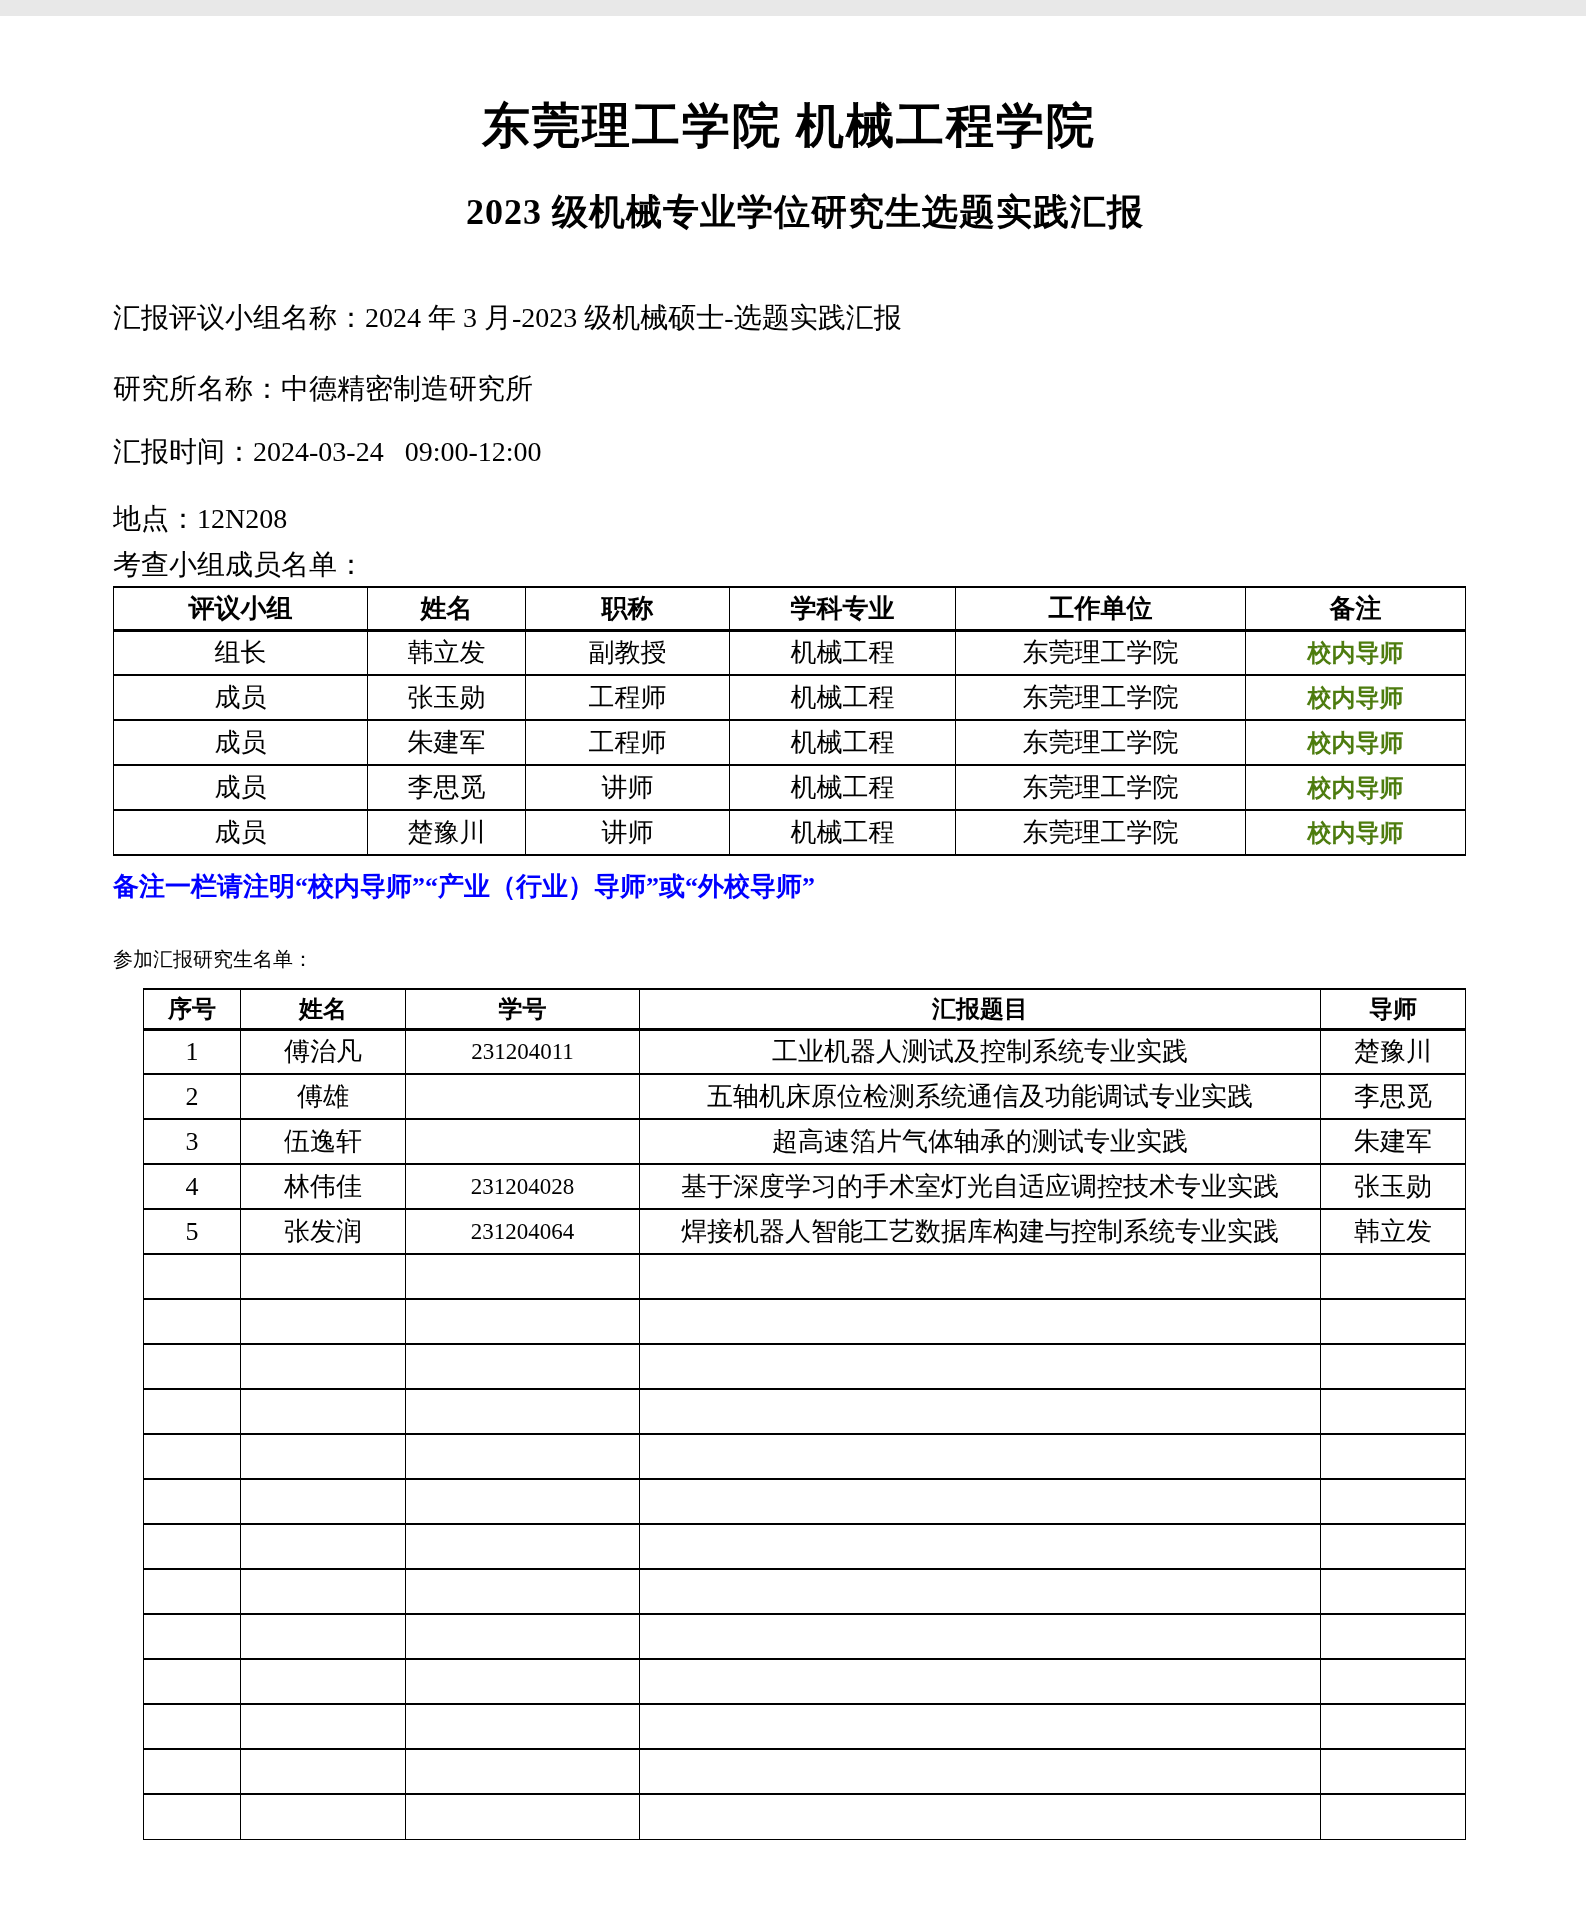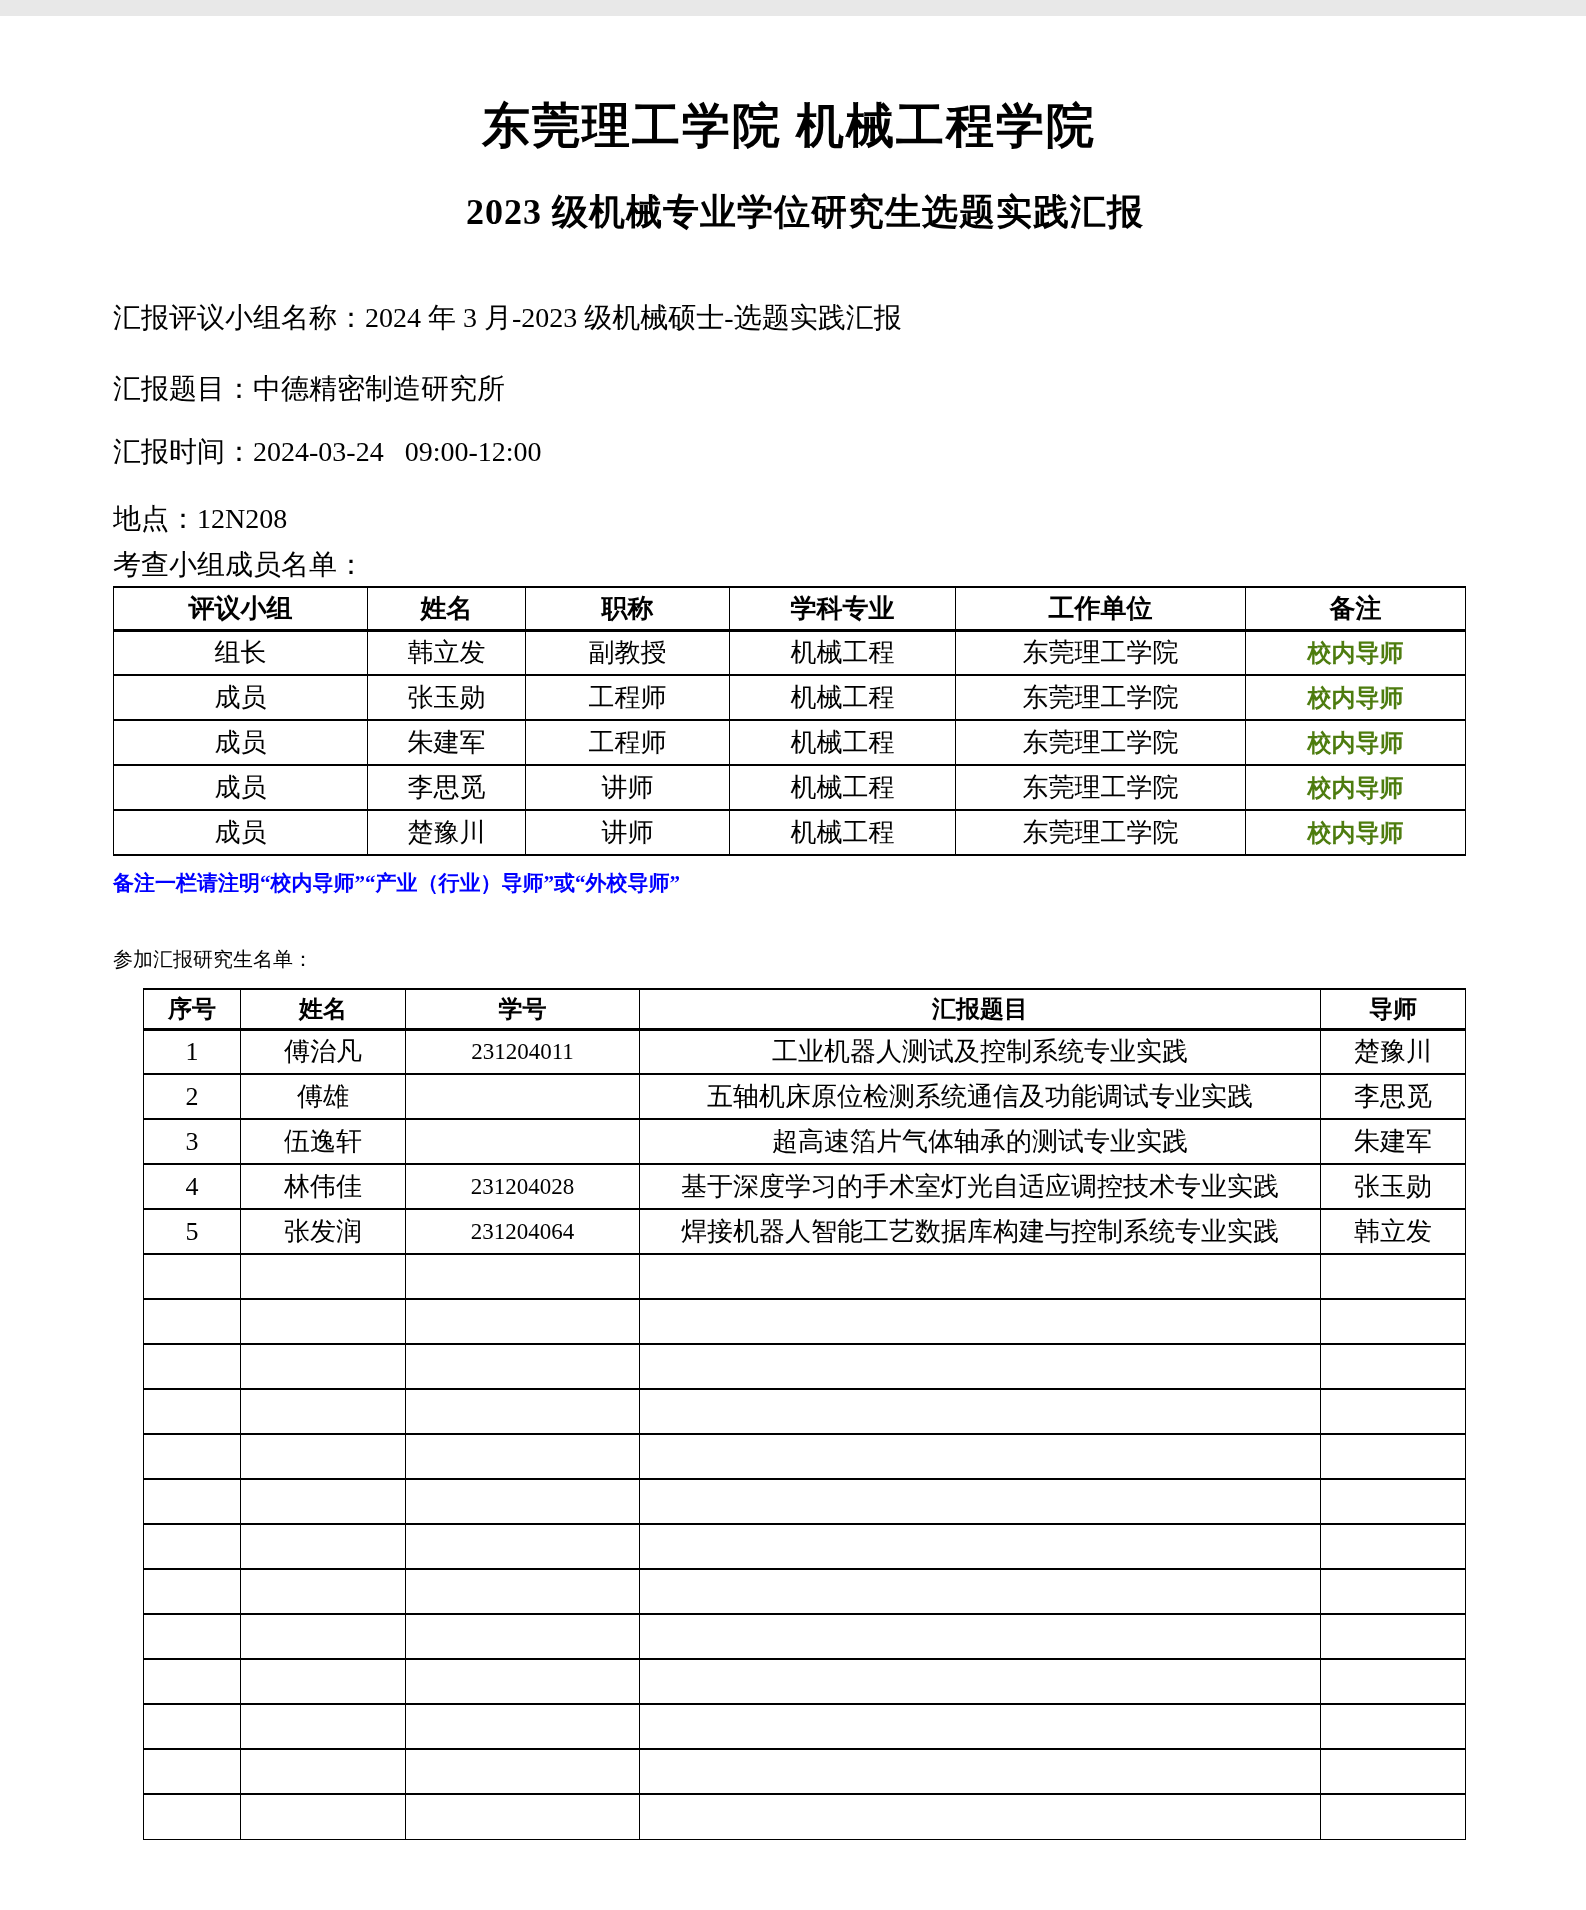--- a/index.html
+++ b/index.html
@@ -53,37 +53,37 @@
   .students-table{left:143px;top:972px;width:1322px;}
   .students-table tr{height:45px;}
   .students-table thead tr{height:40px;}
   .students-table th{font-weight:bold;font-size:24px;}
   .students-table thead th{border-bottom-width:3px;}
   .students-table tbody tr:last-child td{border-bottom-width:1px;}
   .sid{font-size:23px;}
   .blue-cell{color:#4d7c0f;font-weight:bold;font-size:24px;}
   .remark-note{
     position:absolute;left:113px;top:853px;width:1352px;
-    color:#0000ff;font-weight:bold;font-size:21px;
+    color:#0000ff;font-weight:bold;font-size:26px;
   }
   .students-label{
     position:absolute;left:113px;top:930px;
     font-size:20px;
   }
 </style>
 </head>
 <body>
 
 <div class="page">
 
   <h1 class="doc-title">东莞理工学院 机械工程学院</h1>
   <h2 class="doc-subtitle">2023 级机械专业学位研究生选题实践汇报</h2>
 
   <div class="info-line info-1">汇报评议小组名称：2024 年 3 月-2023 级机械硕士-选题实践汇报</div>
-  <div class="info-line info-2">汇报题目：中德精密制造研究所</div>
+  <div class="info-line info-2">研究所名称：中德精密制造研究所</div>
   <div class="info-line info-3">汇报时间：2024-03-24   09:00-12:00</div>
   <div class="info-line info-4">地点：12N208</div>
   <div class="info-line info-5">考查小组成员名单：</div>
 
   <table class="committee-table">
     <colgroup>
       <col style="width:254px">
         <col style="width:158px">
         <col style="width:204px">
       <col style="width:226px">

